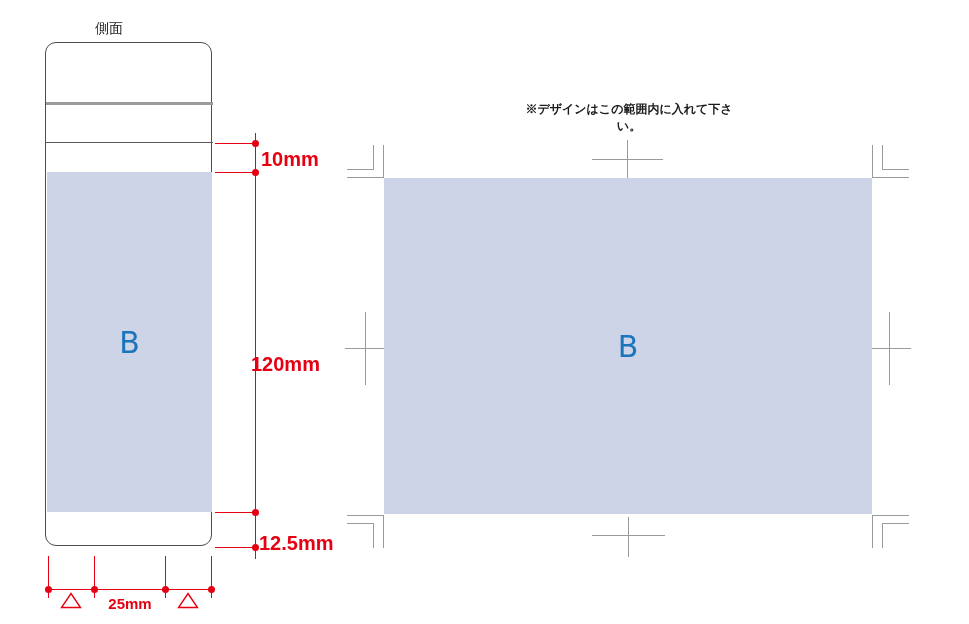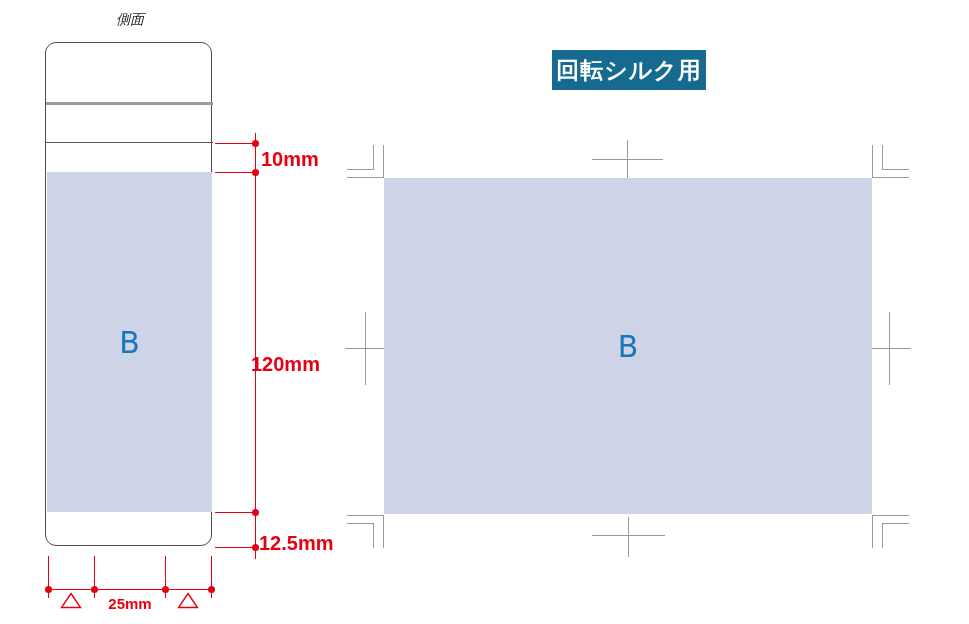--- a/index.html
+++ b/index.html
@@ -16,22 +16,22 @@
     width: 969px;
     height: 624px;
     background: #fff;
     overflow: hidden;
     font-family: "Liberation Sans", sans-serif;
   }
   .abs { position: absolute; }
 
   
   .side-label {
-    left: 95px; top: 11px; width: 70px;
-    text-align: center; font-size: 14px; color: #1a1a1a; font-style: italic;
+    left: 95px; top: 20px; width: 70px;
+    font-size: 14px; color: #1a1a1a;
   }
   .bottle {
     left: 45px; top: 42px; width: 165px; height: 502px;
     border: 1.5px solid var(--outline);
     border-radius: 11px;
     background: #fff;
   }
   .cap-line  { left: 46px; top: 102px; width: 167px; height: 2.5px; background: #9b9b9b; }
   .neck-line { left: 46px; top: 142px; width: 167px; height: 1px;  background: #5a5a5a; }
   .side-print-area {
@@ -143,21 +143,21 @@
       <polygon points="11,1.5 20.5,15.5 1.5,15.5" fill="none" stroke="#e60012" stroke-width="1.4"></polygon>
     </svg>
   </div>
   <div class="abs tri" style="left:177px;top:592px">
     <svg width="22" height="17" viewBox="0 0 22 17">
       <polygon points="11,1.5 20.5,15.5 1.5,15.5" fill="none" stroke="#e60012" stroke-width="1.4"></polygon>
     </svg>
   </div>
   <div class="abs dim-label" style="left:98px;top:596px;width:64px;text-align:center;font-size:15px">25mm</div>
 
-  <div class="abs title-box">回転シルク用</div>
+  <div class="abs note">※デザインはこの範囲内に入れて下さい。</div>
 
   <div class="abs big-rect">
     <span class="marker-b">B</span>
   </div>
 
   <div class="tombo-corner tombo-tl">
     <div class="gline tc-h1"></div>
     <div class="gline tc-h2"></div>
     <div class="gline tc-v1"></div>
     <div class="gline tc-v2"></div>

